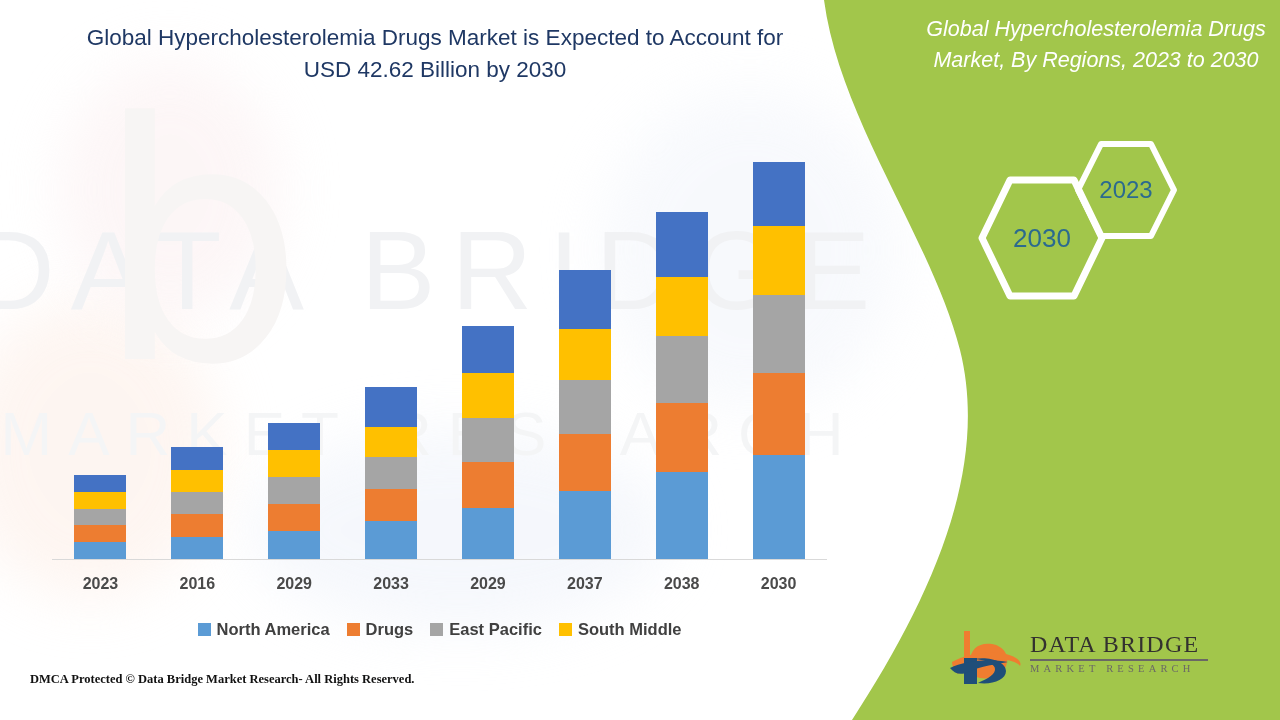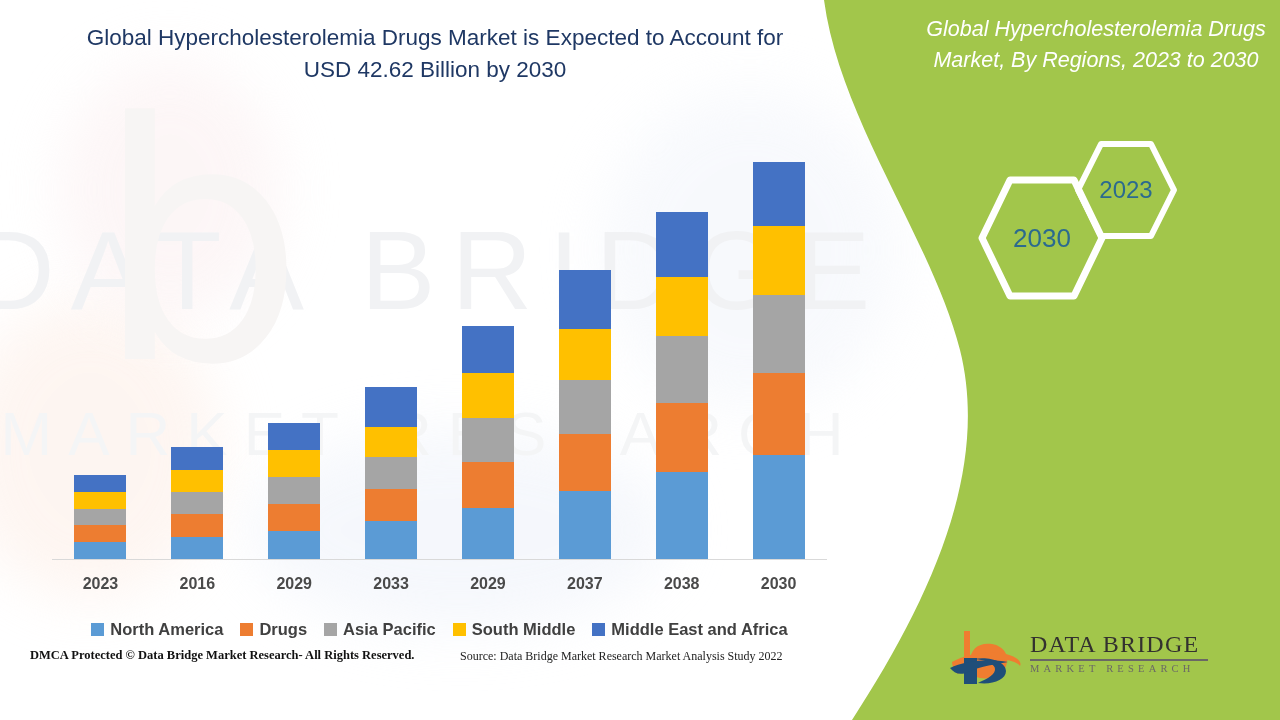--- a/index.html
+++ b/index.html
@@ -69,21 +69,21 @@
 
   .legend{
     position:absolute;left:52px;top:616px;width:775px;height:26px;
     display:flex;align-items:center;justify-content:center;gap:17px;
   }
   .lg-item{display:flex;align-items:center;gap:6px;}
   .lg-swatch{width:13px;height:13px;display:block;}
   .lg-text{font-size:16.5px;font-weight:bold;color:#404040;white-space:nowrap;}
 
   .footer{
-    position:absolute;left:0;top:648px;width:845px;height:26px;
+    position:absolute;left:0;top:672px;width:845px;height:26px;
     font-family:"Liberation Serif", serif;
   }
   .foot-left{
     position:absolute;left:30px;top:0;font-size:12.5px;color:#111;font-weight:bold;
     white-space:nowrap;
   }
   .foot-right{
     position:absolute;left:460px;top:1px;font-size:12px;color:#222;white-space:nowrap;
   }
 
@@ -241,35 +241,30 @@
       <div class="lg-item">
         <span class="lg-swatch" style="background: rgb(91, 155, 213);"></span>
         <span class="lg-text">North America</span>
       </div>
       <div class="lg-item">
         <span class="lg-swatch" style="background: rgb(237, 125, 49);"></span>
         <span class="lg-text">Drugs</span>
       </div>
       <div class="lg-item">
         <span class="lg-swatch" style="background: rgb(165, 165, 165);"></span>
-        <span class="lg-text">Asia Pacific</span>
+        <span class="lg-text">East Pacific</span>
       </div>
       <div class="lg-item">
         <span class="lg-swatch" style="background: rgb(255, 192, 0);"></span>
         <span class="lg-text">South Middle</span>
       </div>
-      <div class="lg-item">
-        <span class="lg-swatch" style="background: rgb(68, 114, 196);"></span>
-        <span class="lg-text">Middle East and Africa</span>
-      </div>
     </div>
 
   <div class="footer">
     <div class="foot-left">DMCA Protected © Data Bridge Market Research- All Rights Reserved.</div>
-    <div class="foot-right">Source: Data Bridge Market Research Market Analysis Study 2022</div>
   </div>
 
   <div class="green-panel">
     <div class="green-inner">
       <div class="rt-title">Global Hypercholesterolemia Drugs Market, By Regions, 2023 to 2030</div>
 
       <div class="hexes">
         <div class="hex hex-2030">
           <svg width="128" height="124" viewBox="0 0 128 124" aria-hidden="true">
             <polygon points="32,4 96,4 124,62 96,120 32,120 4,62" fill="none" stroke="#ffffff" stroke-width="7" stroke-linejoin="round"></polygon>

